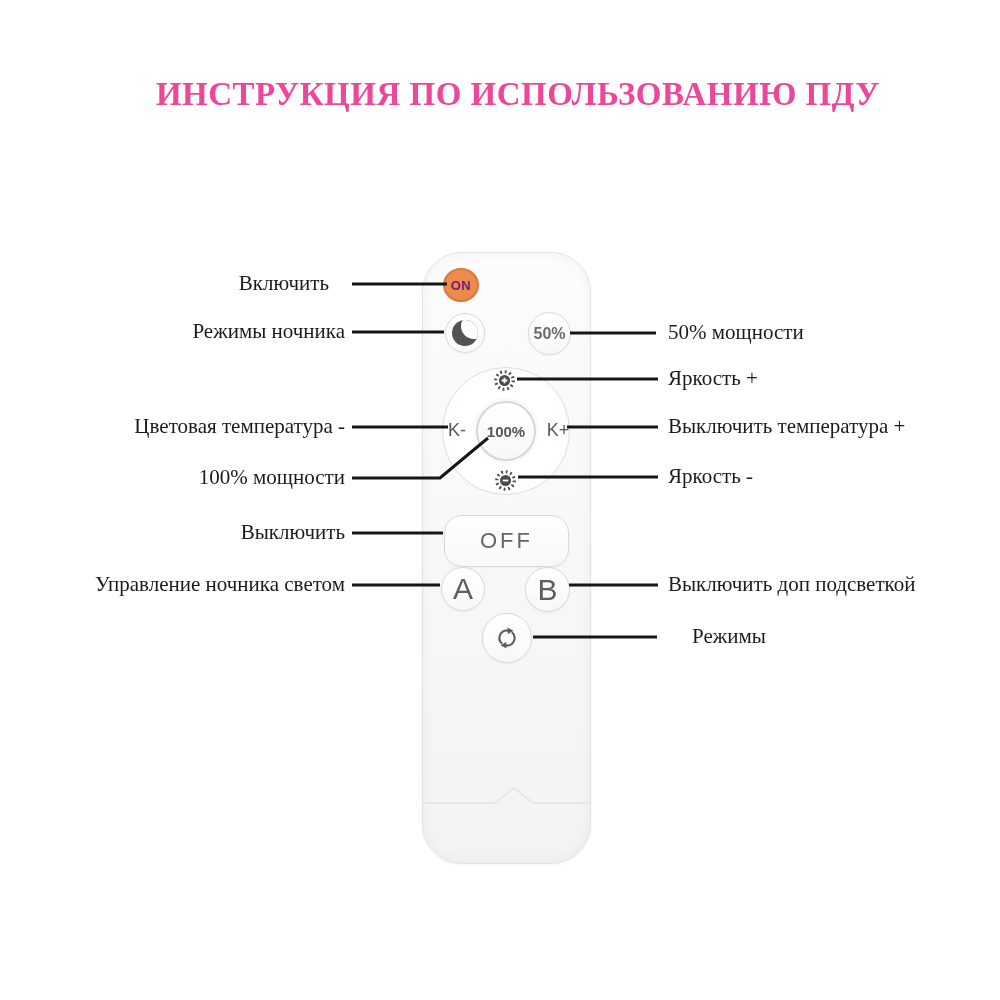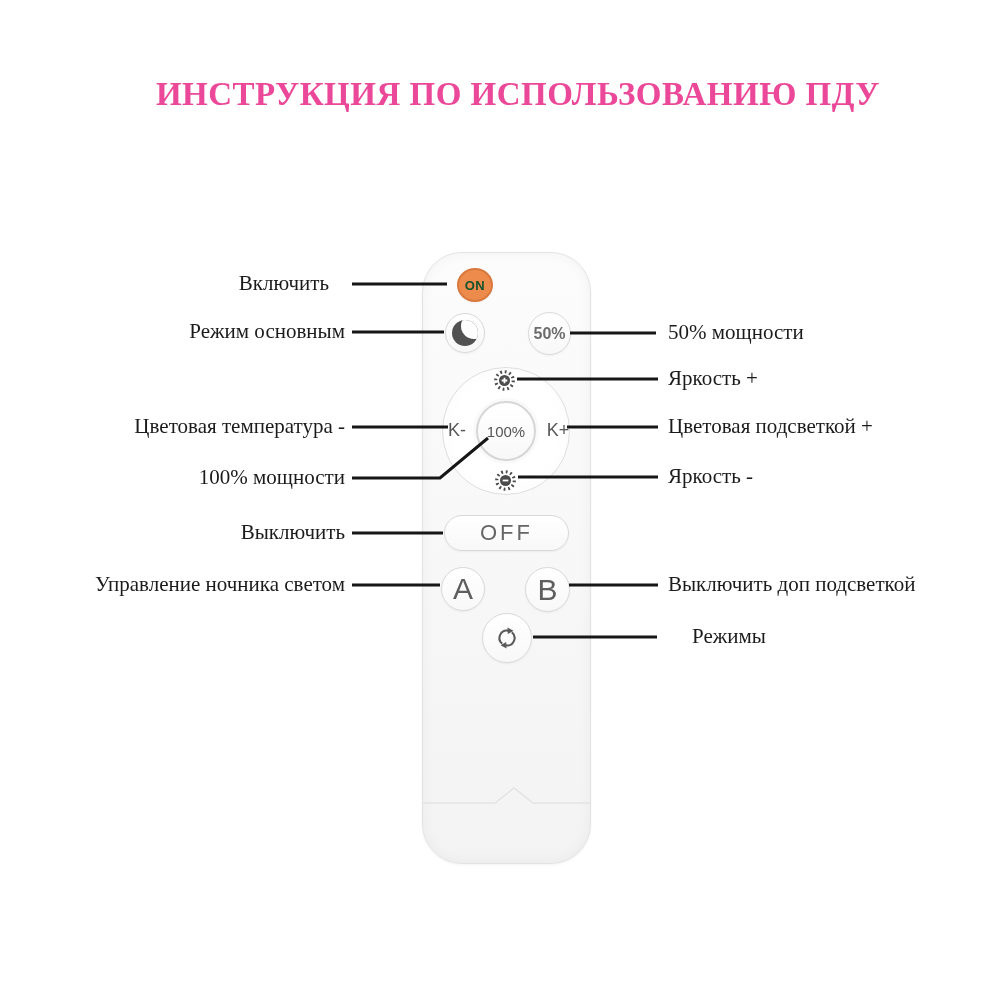--- a/index.html
+++ b/index.html
@@ -21,44 +21,44 @@
     box-shadow: inset 0 0 14px rgba(0,0,0,0.045), 0 1px 3px rgba(0,0,0,0.05);
   }
   .btn {
     position:absolute; display:flex; align-items:center; justify-content:center;
     background:linear-gradient(180deg,#ffffff 0%,#f8f8f8 100%);
     border:1.5px solid #d9d9d9; border-radius:50%; box-sizing:border-box;
     font-family:"Liberation Sans","DejaVu Sans",sans-serif; color:#5e5e5e;
     box-shadow:0 1px 2px rgba(0,0,0,0.05); padding:0; cursor:pointer;
   }
   .btn-on {
-    left:34px; top:15px; width:36px; height:34px;
+    left:20px; top:15px; width:36px; height:34px;
     background:#ED8B4D; border:2px solid #D9783C;
-    font-size:13px; font-weight:bold; color:#14532d; letter-spacing:0.5px;
+    font-size:13px; font-weight:bold; color:#701a75; letter-spacing:0.5px;
   }
   .btn-night { left:22px; top:60px; width:40px; height:40px; }
   .btn-half  { left:105px; top:59px; width:43px; height:43px; font-size:16px; font-weight:bold; color:#6c6c6c; }
   .pad {
     position:absolute; left:19px; top:114px; width:128px; height:128px;
     border:1.5px solid #dedede; border-radius:50%; box-sizing:border-box;
     background:radial-gradient(circle,#ffffff 55%,#fafafa 100%);
   }
   .btn-full {
     left:53px; top:148px; width:60px; height:60px;
     border:2px solid #d6d6d6; box-shadow:0 0 0 3px rgba(0,0,0,0.025);
-    font-size:15px; font-weight:normal; color:#565656;
+    font-size:15px; font-weight:bold; color:#565656;
   }
   .k-label {
     position:absolute; transform:translate(-50%,-50%);
     font-family:"Liberation Sans","DejaVu Sans",sans-serif;
     font-size:18px; color:#585858; cursor:pointer; white-space:nowrap;
   }
   .sunbtn { position:absolute; width:23px; height:23px; cursor:pointer; }
   .btn-off {
-    left:21px; top:262px; width:125px; height:36px; border-radius:18px;
+    left:21px; top:262px; width:125px; height:52px; border-radius:18px;
     font-size:22px; color:#666666; letter-spacing:3px;
   }
   .btn-a { left:18px; top:314px; width:44px; height:44px; font-size:30px; }
   .btn-b { left:102px; top:314px; width:45px; height:45px; font-size:30px; }
   .btn-cycle { left:59px; top:360px; width:50px; height:50px; }
   .moon {
     position:relative; width:26px; height:26px; border-radius:50%;
     background:#525252; overflow:hidden;
   }
   .moon::after {
@@ -121,29 +121,29 @@
     <svg width="30" height="30" viewBox="0 0 26 26">
       <path d="M8.8 18 A6.5 6.5 0 0 1 14.1 6.6" fill="none" stroke="#5a5a5a" stroke-width="1.8"></path>
       <path d="M17.2 8 A6.5 6.5 0 0 1 11.9 19.4" fill="none" stroke="#5a5a5a" stroke-width="1.8"></path>
       <polygon points="13.4,3.8 18.6,6.8 13.7,9.6" fill="#5a5a5a"></polygon>
       <polygon points="12.6,22.2 7.4,19.2 12.3,16.4" fill="#5a5a5a"></polygon>
     </svg>
   </button>
 </div>
 
 <div class="lbl lbl-left" style="right:671px; top:284px;">Включить</div>
-<div class="lbl lbl-left" style="right:655px; top:332px;">Режим основным</div>
+<div class="lbl lbl-left" style="right:655px; top:332px;">Режимы ночника</div>
 <div class="lbl lbl-left" style="right:655px; top:427px;">Цветовая температура -</div>
 <div class="lbl lbl-left" style="right:655px; top:478px;margin-left:47px;">100% мощности</div>
 <div class="lbl lbl-left" style="right:655px; top:533px;">Выключить</div>
 <div class="lbl lbl-left" style="right:655px; top:585px;">Управление ночника светом</div>
 
 <div class="lbl" style="left:668px; top:333px;">50% мощности</div>
 <div class="lbl" style="left:668px; top:379px;">Яркость +</div>
-<div class="lbl" style="left:668px; top:427px;">Цветовая подсветкой +</div>
+<div class="lbl" style="left:668px; top:427px;">Выключить температура +</div>
 <div class="lbl" style="left:668px; top:477px;">Яркость -</div>
 <div class="lbl" style="left:668px; top:585px;">Выключить доп подсветкой</div>
 <div class="lbl" style="left:692px; top:637px;">Режимы</div>
 
 <svg class="overlay" width="1000" height="1000" viewBox="0 0 1000 1000">
   <path d="M422.5 803 L495 803 L514 788 L533 803 L590 803" fill="none" stroke="#e3e3e3" stroke-width="1.5"></path>
   <g stroke="#161616" stroke-width="3" fill="none">
     <path d="M352 284 H447"></path>
     <path d="M352 332 H444"></path>
     <path d="M352 427 H448"></path>

